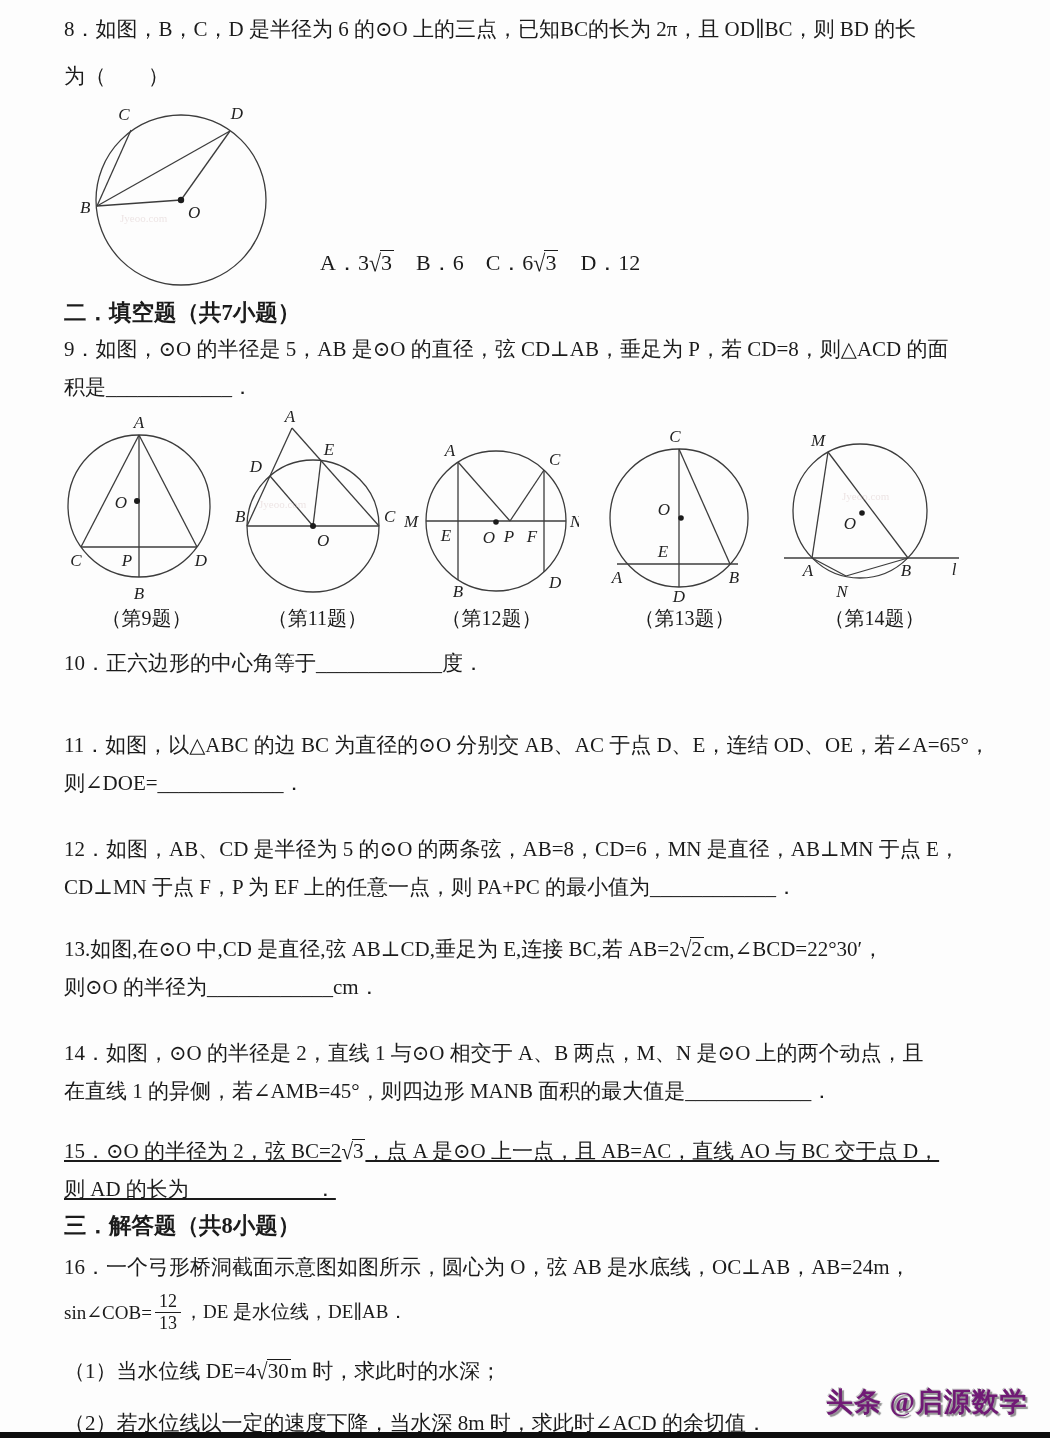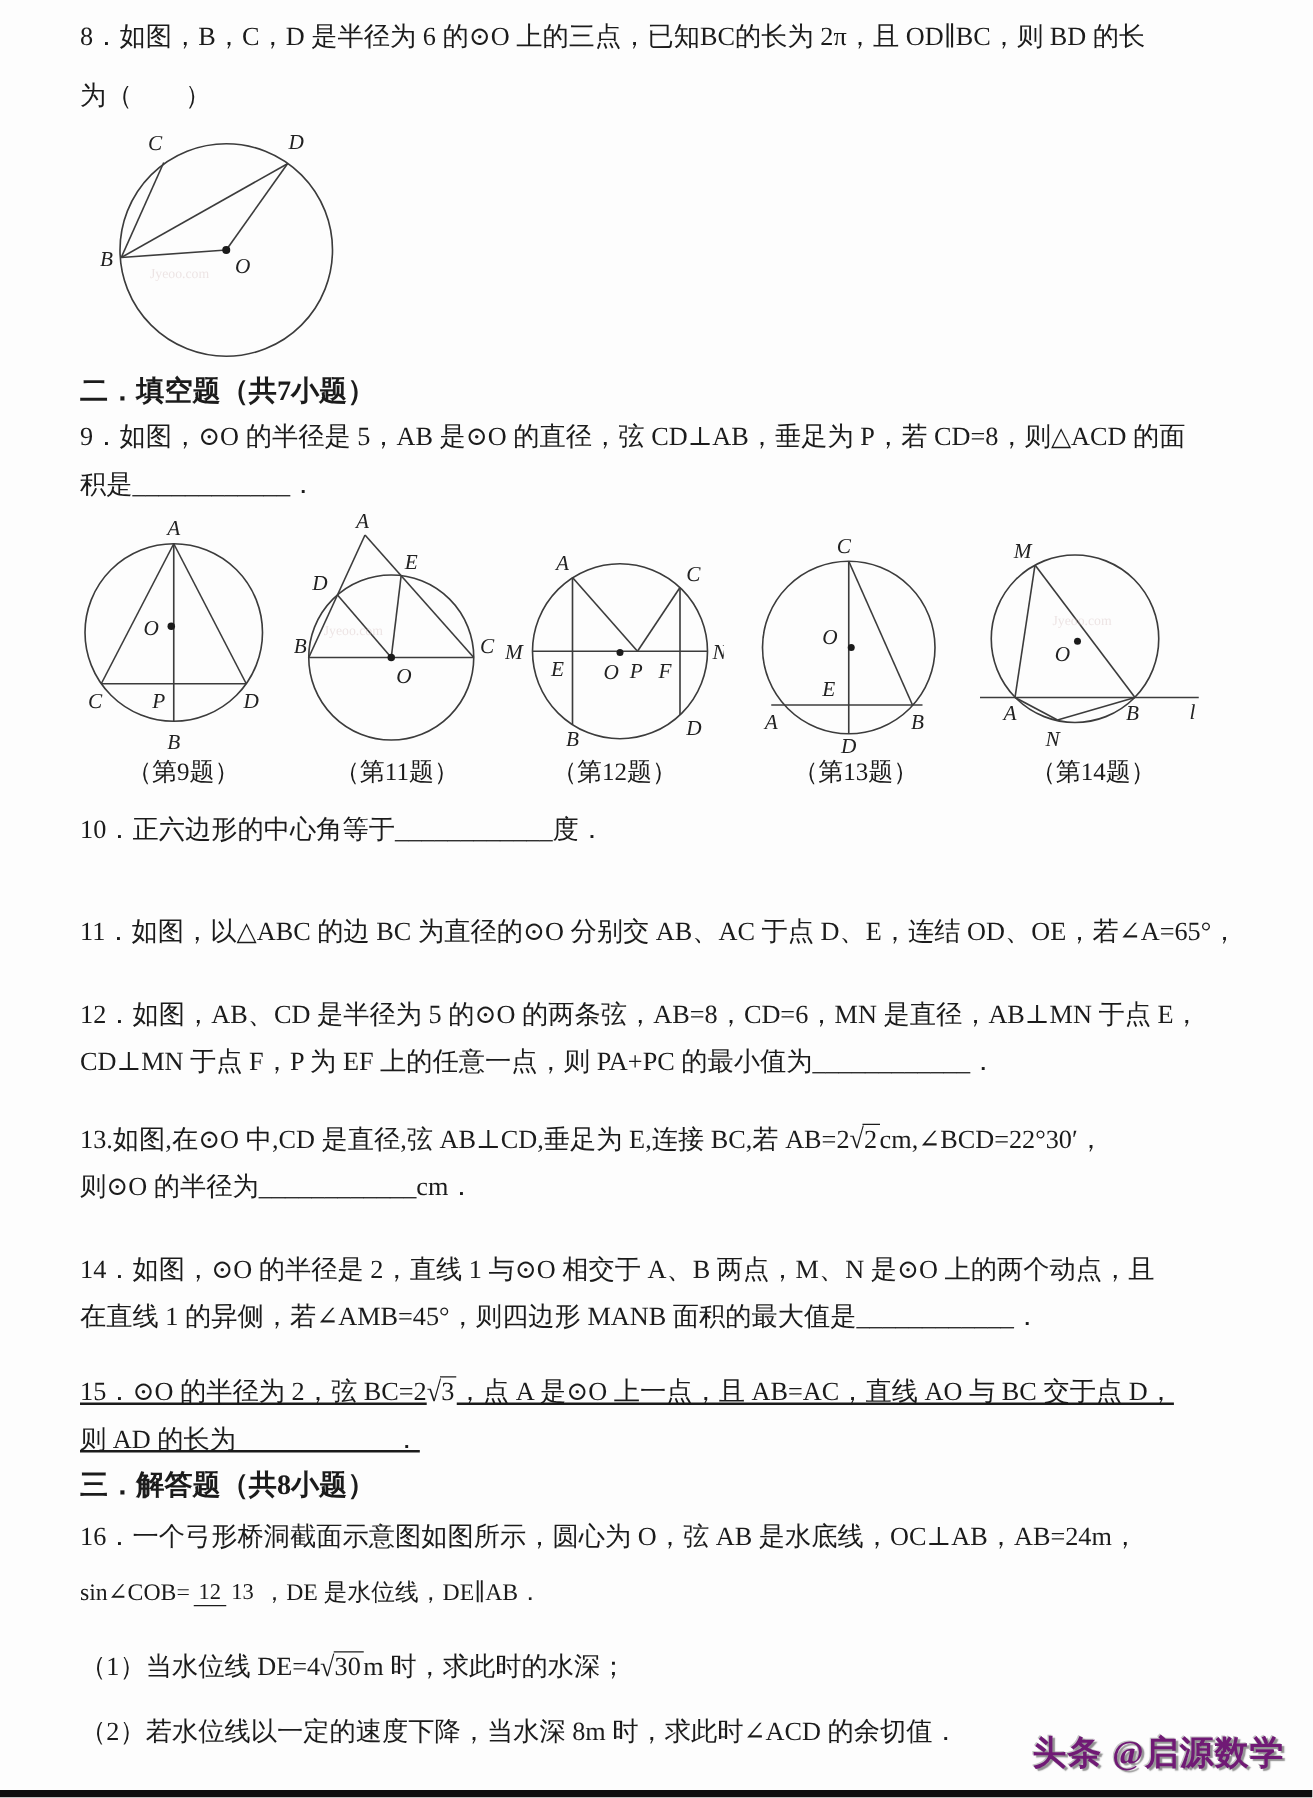--- a/index.html
+++ b/index.html
@@ -31,21 +31,21 @@
 
   
   .arcwrap { position:relative; display:inline-block; }
   .arcwrap .arcsym {
     position:absolute; left:50%; top:-0.60em;
     transform:translateX(-50%) scaleX(1.7);
     font-size:0.72em; line-height:1;
   }
 
   
-  .frac { display:inline-flex; flex-direction:row; text-align:center;
+  .frac { display:inline-flex; flex-direction:column; text-align:center;
           vertical-align:middle; line-height:1.15; font-size:0.95em; margin:0 3px; }
   .frac .num { border-bottom:1.7px solid #1b1b1b; padding:0 4px; }
   .frac .den { padding:0 4px; }
   .q16b { display:flex; align-items:center; height:52px; font-size:19px; white-space:nowrap; }
 
   
   .figrow { display:flex; margin-top:2px; align-items:flex-start; }
   .figblock { text-align:center; }
   .figblock svg { display:block; }
   .figcap { font-size:20px; line-height:24px; margin-top:2px; white-space:nowrap; }
@@ -95,20 +95,21 @@
           <line x1="17" y1="102" x2="101" y2="96"></line>
           <line x1="101" y1="96" x2="150" y2="27"></line>
         </g>
         <circle class="dot" cx="101" cy="96" r="3.2"></circle>
         <text class="wm" x="40" y="118">Jyeoo.com</text>
         <text x="0" y="109">B</text>
         <text x="44" y="16" text-anchor="middle">C</text>
         <text x="157" y="15" text-anchor="middle">D</text>
         <text x="108" y="114">O</text>
       </svg>
+      <p class="options"><span>A．3</span><span class="sqrt"><span class="sign">√</span><span class="rad">3</span></span><span>　B．6　C．6</span><span class="sqrt"><span class="sign">√</span><span class="rad">3</span></span><span>　D．12</span></p>
     </div>
 
     <p class="sec" id="sec2">二．填空题（共7小题）</p>
 
     <div id="q9">
       <p class="line">9．如图，⊙O 的半径是 5，AB 是⊙O 的直径，弦 CD⊥AB，垂足为 P，若 CD=8，则△ACD 的面</p>
       <p class="line">积是____________．</p>
     </div>
 
     <div class="figrow">
@@ -219,20 +220,21 @@
           <text x="172" y="167" text-anchor="middle">l</text>
         </svg>
         <div class="figcap">（第14题）</div>
       </div>
     </div>
 
     <p class="line" id="q10">10．正六边形的中心角等于____________度．</p>
 
     <div id="q11">
       <p class="line">11．如图，以△ABC 的边 BC 为直径的⊙O 分别交 AB、AC 于点 D、E，连结 OD、OE，若∠A=65°，</p>
+      <p class="line">则∠DOE=____________．</p>
     </div>
 
     <div id="q12">
       <p class="line">12．如图，AB、CD 是半径为 5 的⊙O 的两条弦，AB=8，CD=6，MN 是直径，AB⊥MN 于点 E，</p>
       <p class="line">CD⊥MN 于点 F，P 为 EF 上的任意一点，则 PA+PC 的最小值为____________．</p>
     </div>
 
     <div id="q13">
       <p class="line"><span>13.如图,在⊙O 中,CD 是直径,弦 AB⊥CD,垂足为 E,连接 BC,若 AB=2</span><span class="sqrt"><span class="sign">√</span><span class="rad">2</span></span><span>cm,∠BCD=22°30′，</span></p>
       <p class="line">则⊙O 的半径为____________cm．</p>

